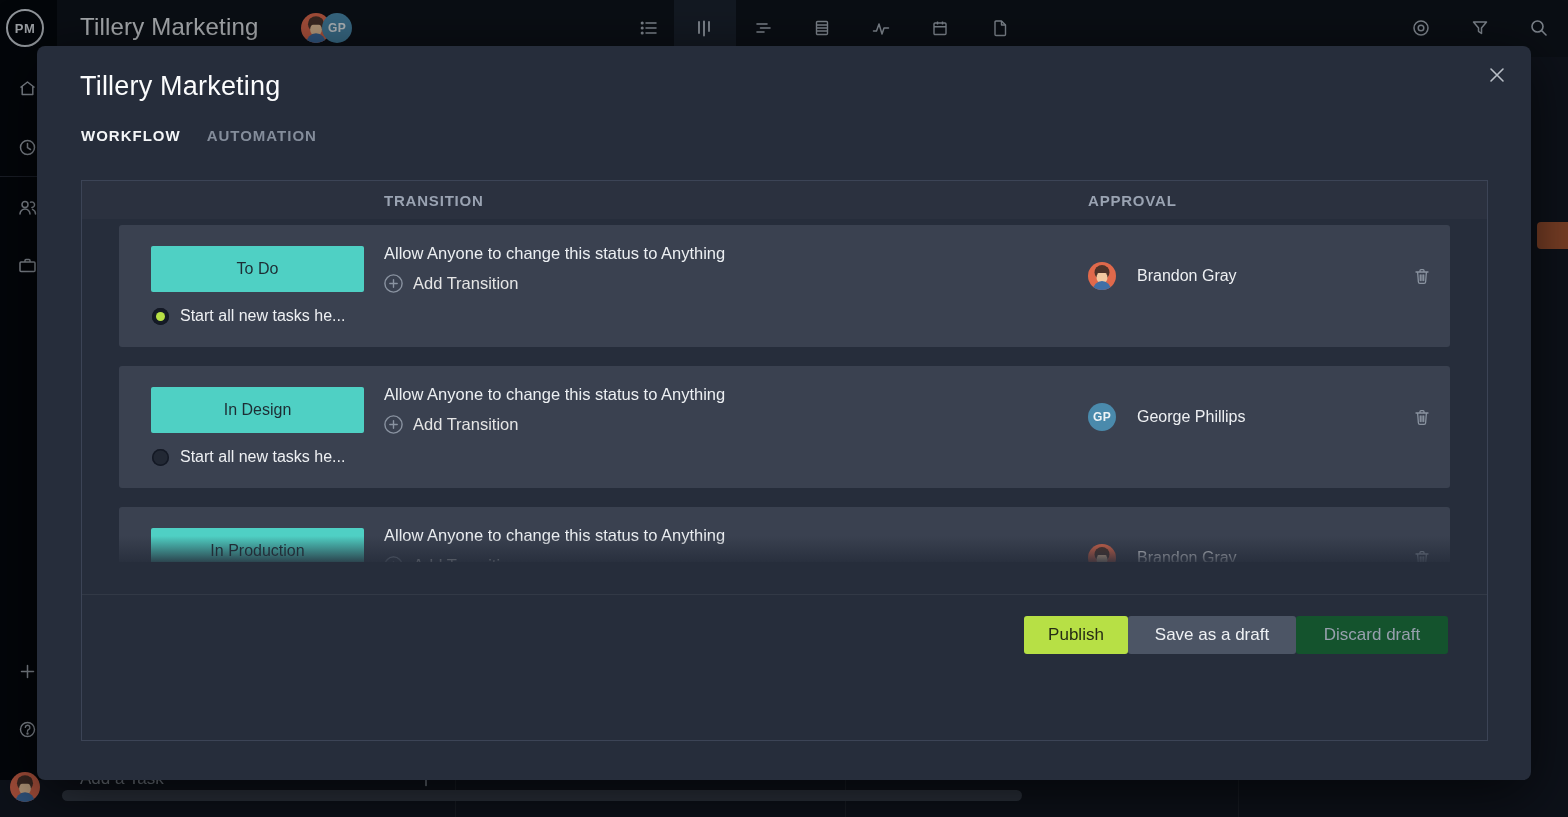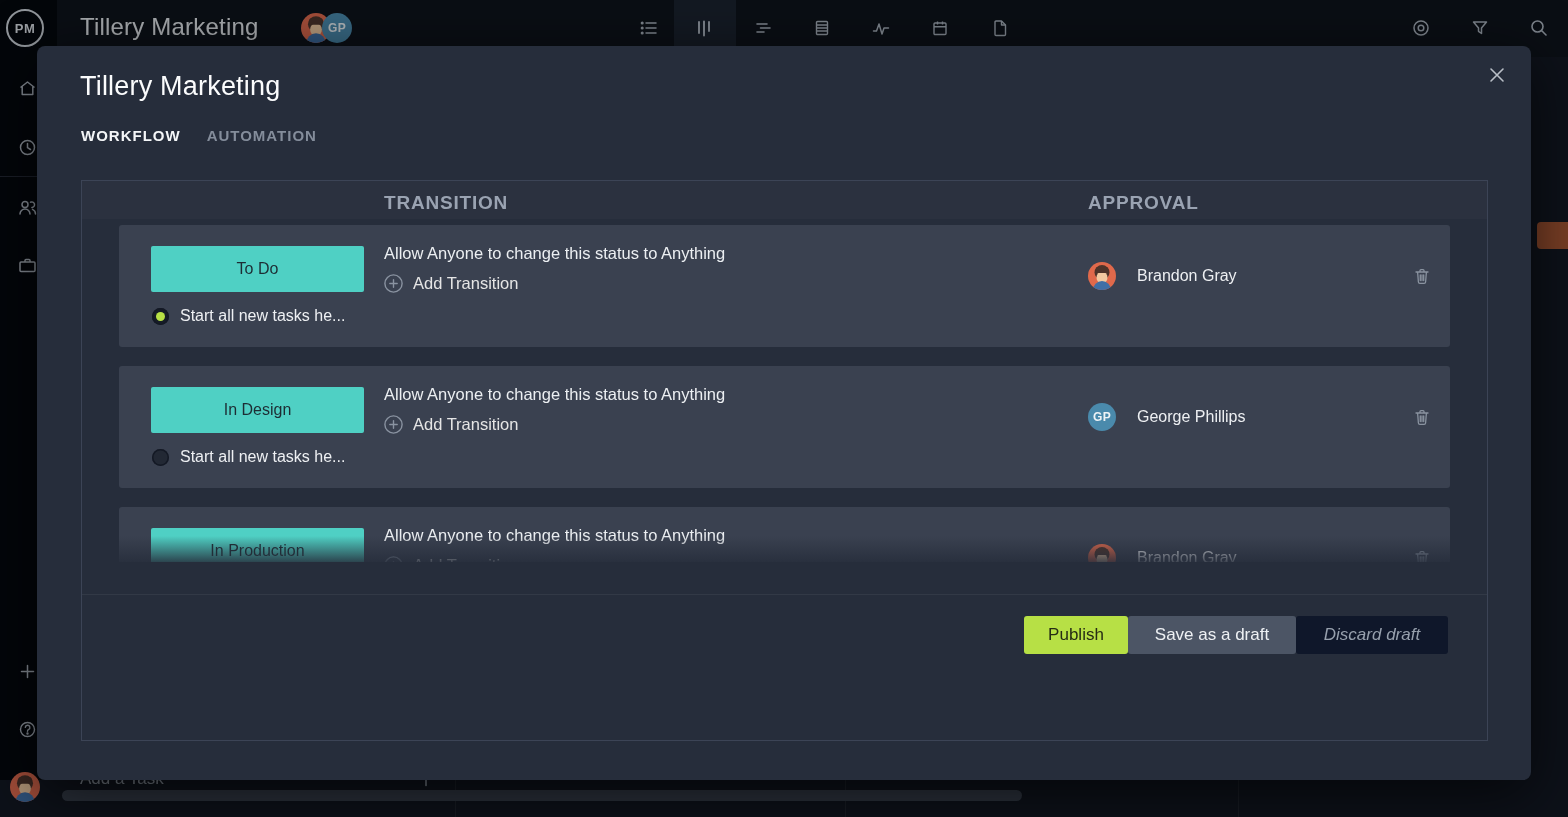--- a/index.html
+++ b/index.html
@@ -47,21 +47,21 @@
   .m-tab.active { color:#f4f6f8; }
 
   .panel { position:absolute; left:44px; top:134px; width:1407px; height:561px; border:1px solid var(--panel-border,#3C4456); }
   .panel-tabs { height:67px; display:flex; align-items:center; padding:0 26px 0 38px; border-bottom:1px solid rgba(255,255,255,.055); }
   .p-tab { font-size:15px; font-weight:bold; letter-spacing:.8px; color:#8a93a1; margin-right:26px; cursor:pointer; }
   .p-tab.active { color:#f2f4f7; }
   .copy-dd { margin-left:auto; display:flex; align-items:center; gap:13px; color:#98a1af; font-size:16.5px; cursor:pointer; }
   .copy-dd svg { width:16px; height:10px; color:#98a1af; }
 
   .table-header { position:relative; height:38px; background:rgba(255,255,255,.025); }
-  .th-label { position:absolute; top:11px; font-size:19px; font-weight:bold; letter-spacing:.8px; color:#9aa3b2; }
+  .th-label { position:absolute; top:11px; font-size:15px; font-weight:bold; letter-spacing:.8px; color:#9aa3b2; }
   .th-transition { left:302px; }
   .th-approval { left:1006px; }
 
   .rows-viewport { position:relative; height:343px; overflow:hidden; padding:6px 37px 0 37px; }
   .viewport-fade { position:absolute; left:1px; right:1px; bottom:0; height:26px; z-index:4;
     background:linear-gradient(rgba(38,45,59,0), rgba(38,45,59,.85)); pointer-events:none; }
 
   .wrow { position:relative; height:122px; margin-bottom:19px; background:var(--row-bg,#3A4150); border-radius:3px; display:flex; }
   .status-col { width:265px; position:relative; }
   .status-chip { position:absolute; left:32px; top:21px; width:213px; height:46px; border-radius:2px;
@@ -82,21 +82,21 @@
   .approval-col { width:362px; position:relative; padding-top:37px; display:flex; align-items:flex-start; gap:21px; }
   .approval-col .av { width:28px; height:28px; flex:0 0 28px; }
   .approver-name { font-size:16px; color:#edeff2; line-height:28px; }
   .trash-btn { position:absolute; right:18px; top:41px; width:20px; height:20px; color:#8a93a0; cursor:pointer; }
 
   .panel-footer { height:81px; margin-top:32px; border-top:1px solid rgba(255,255,255,.06);
     display:flex; align-items:center; justify-content:flex-end; padding-right:39px; }
   .btn { height:38px; border:none; border-radius:3px; font-size:17px; font-family:"Liberation Sans",sans-serif; cursor:pointer; }
   .btn-publish { width:104px; background:var(--accent-lime,#B7E045); color:#262c15; }
   .btn-save { width:168px; background:#4c5565; color:#eef1f4; }
-  .btn-discard { width:152px; background:#0f172a; color:#97a0ad;font-style:italic; }
+  .btn-discard { width:152px; background:#14532d; color:#97a0ad; }
 </style>
 </head>
 <body>
 
 <div class="topbar">
   <div class="tool-tab-active"></div>
   <div class="topbar-title">Tillery Marketing</div>
 
   <div class="tb-avatar tb-av1 avatar-photo">
     <svg width="30" height="30" viewBox="0 0 28 28">

